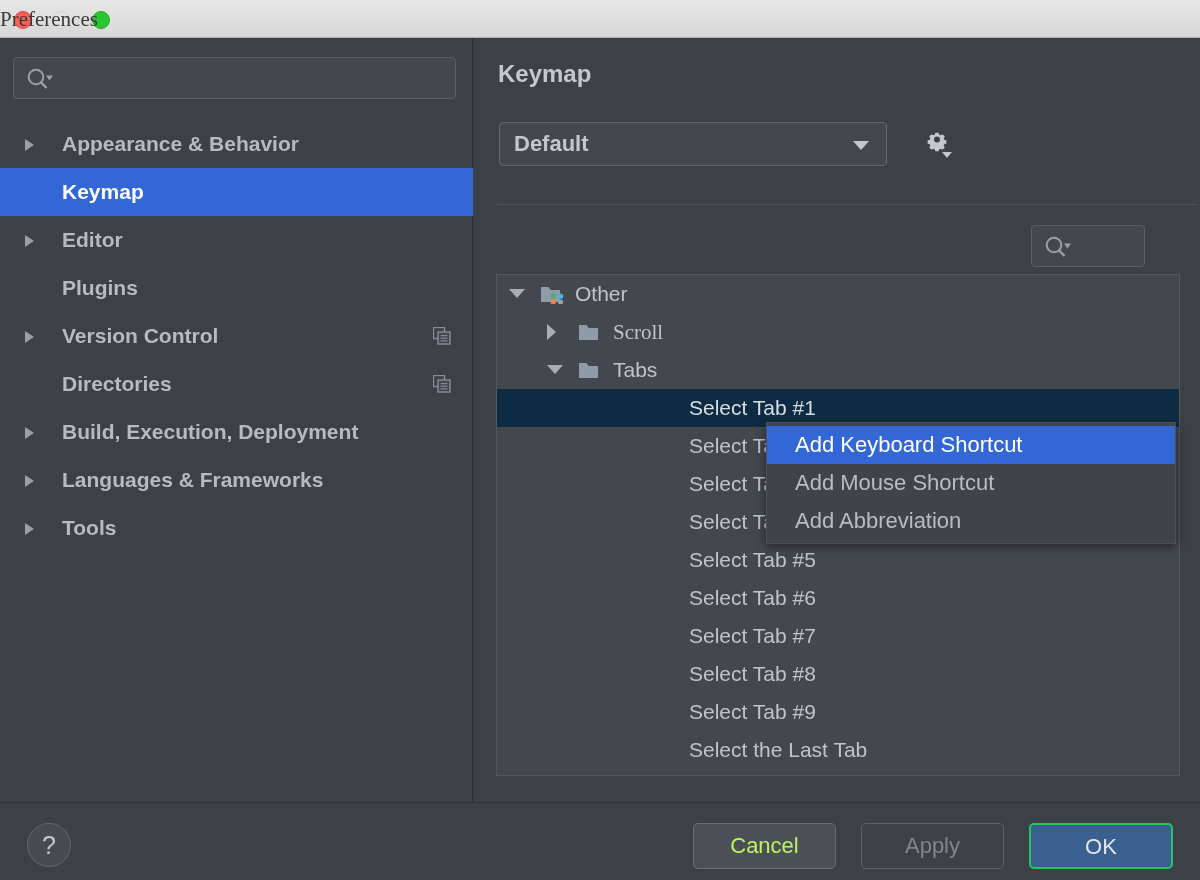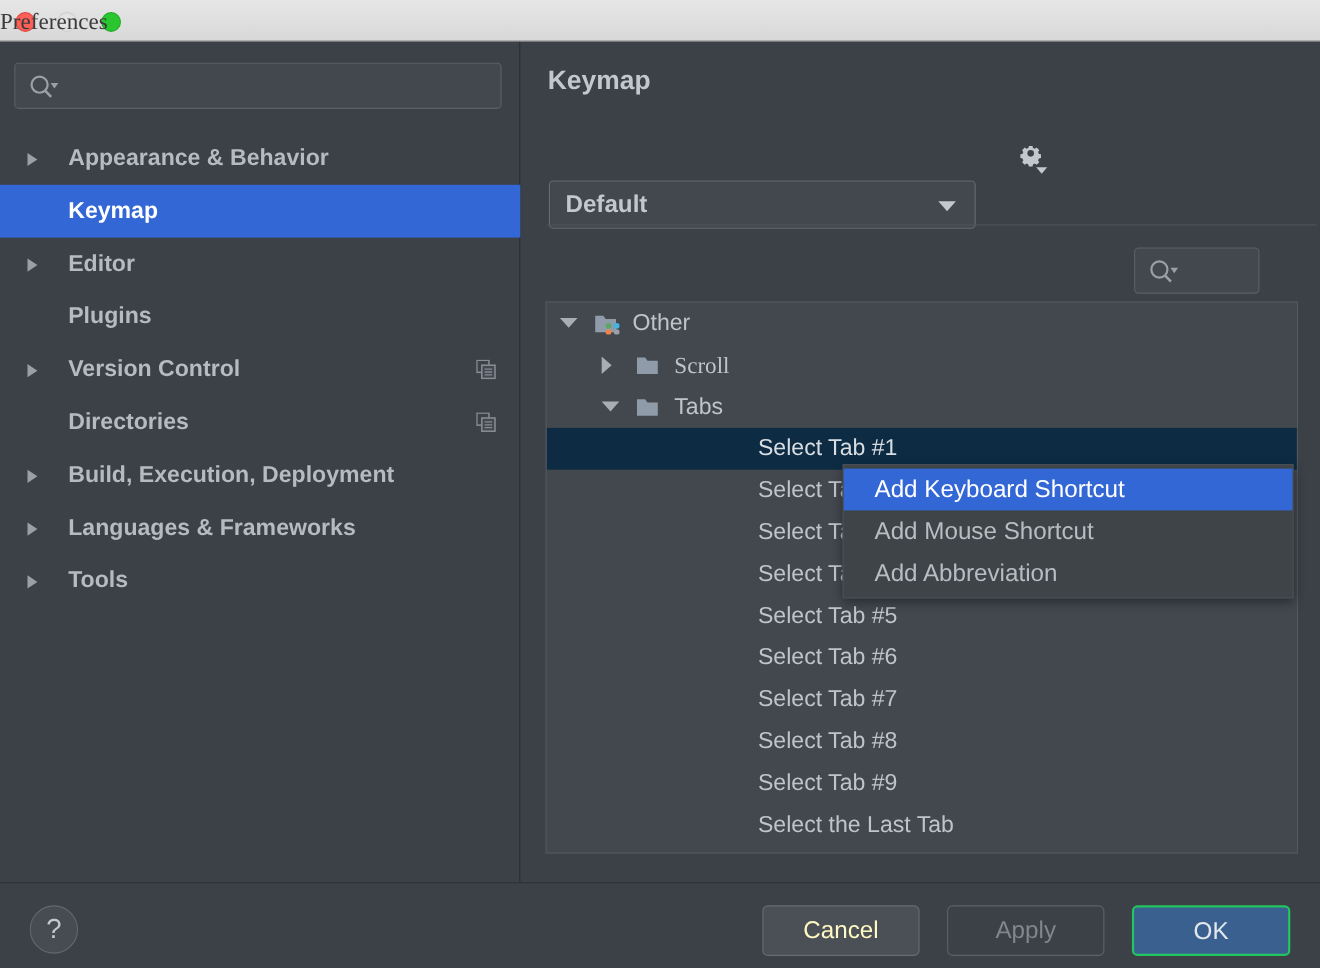--- a/index.html
+++ b/index.html
@@ -124,21 +124,20 @@
     color: #c3c8cd;
   }
   .keymap-select {
     position: absolute;
     left: 25px; top: 84px;
     width: 388px; height: 44px;
     border: 1px solid #636a72;
     border-radius: 4px;
     background: #43484e;
     box-sizing: border-box;
-    margin-top: 42px;
   }
   .keymap-select-value {
     position: absolute;
     left: 14px; top: 0;
     line-height: 42px;
     font-size: 22px;
     font-weight: bold;
     color: #c3c8cd;
   }
   .keymap-select-caret {
@@ -284,21 +283,21 @@
     line-height: 44px;
     text-align: center;
     border-radius: 5px;
     font-size: 22px;
     box-sizing: border-box;
   }
   .btn-cancel {
     left: 693px; width: 143px;
     background: #4b5056;
     border: 1px solid #666c73;
-    color: #fef9c3;
+    color: #bef264;
   }
   .btn-apply {
     left: 861px; width: 143px;
     background: #3c4147;
     border: 1px solid #5c6268;
     color: #81868c;
   }
   .btn-ok {
     left: 1029px; width: 144px;
     background: #3a608f;

